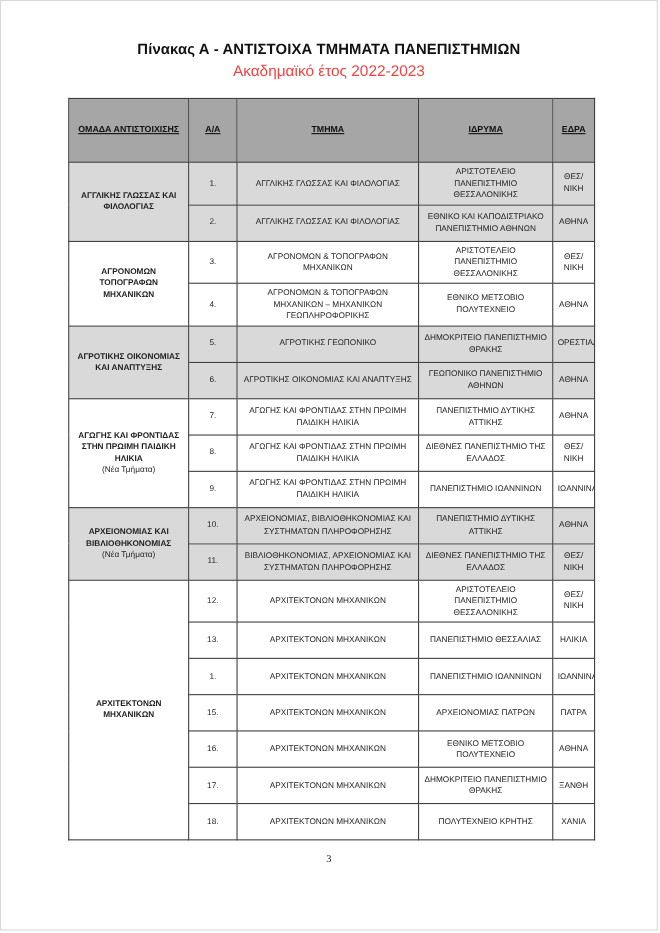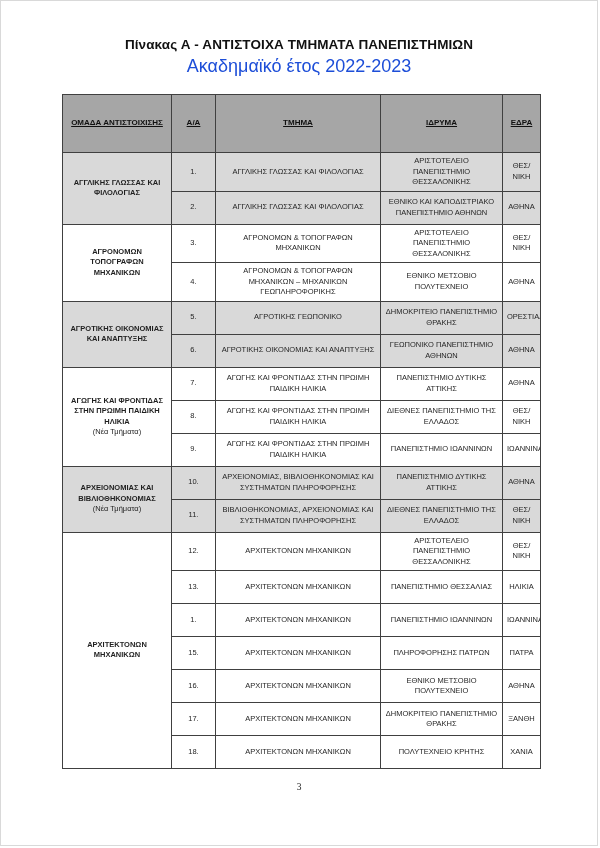--- a/index.html
+++ b/index.html
@@ -27,22 +27,22 @@
     margin-top: 36px;
     text-align: center;
     font-size: 13.5px;
     font-weight: bold;
     letter-spacing: 0.1px;
     color: #111111;
   }
   .doc-subtitle {
     margin-top: 4px;
     text-align: center;
-    font-size: 18px;
-    color: #1d4ed8;
+    font-size: 14px;
+    color: #ef4444;
   }
   table.univ-table {
     border-collapse: collapse;
     table-layout: fixed;
     width: 478px;
     margin-left: 61px;
     margin-top: 17px;
   }
   table.univ-table col.c1 { width: 109px; }
   table.univ-table col.c2 { width: 44px; }
@@ -223,21 +223,21 @@
         </tr>
         <tr>
           <td class="num-cell">1.</td>
           <td class="dept-cell">ΑΡΧΙΤΕΚΤΟΝΩΝ ΜΗΧΑΝΙΚΩΝ</td>
           <td class="inst-cell">ΠΑΝΕΠΙΣΤΗΜΙΟ ΙΩΑΝΝΙΝΩΝ</td>
           <td class="seat-cell">ΙΩΑΝΝΙΝΑ</td>
         </tr>
         <tr>
           <td class="num-cell">15.</td>
           <td class="dept-cell">ΑΡΧΙΤΕΚΤΟΝΩΝ ΜΗΧΑΝΙΚΩΝ</td>
-          <td class="inst-cell">ΠΛΗΡΟΦΟΡΗΣΗΣ ΠΑΤΡΩΝ</td>
+          <td class="inst-cell">ΑΡΧΕΙΟΝΟΜΙΑΣ ΠΑΤΡΩΝ</td>
           <td class="seat-cell">ΠΑΤΡΑ</td>
         </tr>
         <tr>
           <td class="num-cell">16.</td>
           <td class="dept-cell">ΑΡΧΙΤΕΚΤΟΝΩΝ ΜΗΧΑΝΙΚΩΝ</td>
           <td class="inst-cell">ΕΘΝΙΚΟ ΜΕΤΣΟΒΙΟ ΠΟΛΥΤΕΧΝΕΙΟ</td>
           <td class="seat-cell">ΑΘΗΝΑ</td>
         </tr>
         <tr>
           <td class="num-cell">17.</td>

